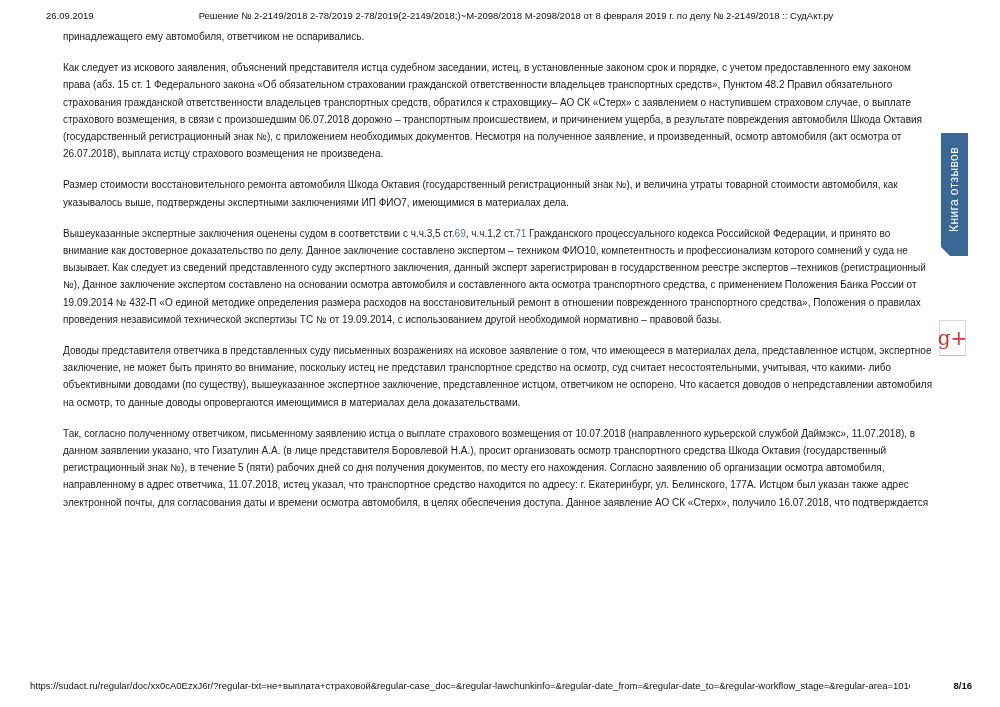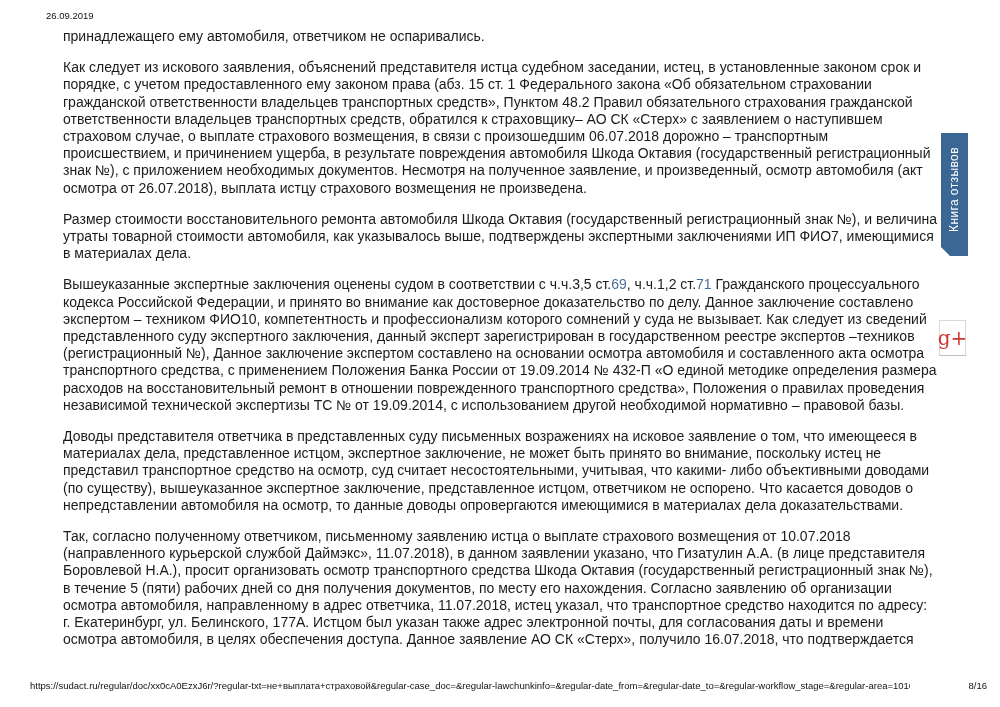--- a/index.html
+++ b/index.html
@@ -20,21 +20,21 @@
     font-size:9.5px;color:#111;margin-left:16px;
   }
   .print-header .date{position:absolute;left:30px;top:2px;white-space:nowrap;}
   .print-header .title{
     position:absolute;left:120px;right:120px;top:2px;
     text-align:center;white-space:nowrap;overflow:hidden;
   }
   
   .doc{
     position:absolute;top:28px;left:63px;width:875px;
-    font-size:14px;line-height:17.2px;text-align:left;
+    font-size:10px;line-height:17.2px;text-align:left;
   }
   .doc p{margin:0 0 14px 0;}
   .doc .bold{font-weight:normal;}
   .doc a{color:var(--link-color);cursor:pointer;}
   
   .feedback-tab{
     position:absolute;top:133px;right:32px;width:27px;height:123px;
     background:var(--tab-color);
     clip-path:polygon(0 0,100% 0,100% 100%,9px 100%,0 calc(100% - 9px));
     cursor:pointer;
@@ -54,27 +54,28 @@
   .gplus-btn .glyph{
     font-family:"DejaVu Serif","Liberation Serif",serif;
     color:var(--gplus-color);font-size:20px;line-height:20px;
   }
   
   .print-footer{
     position:absolute;bottom:13px;left:0;width:1000px;height:14px;
     font-size:9.5px;color:#111;
   }
   .print-footer .url{position:absolute;left:30px;top:0;max-width:880px;white-space:nowrap;overflow:hidden;}
-  .print-footer .page{position:absolute;right:13px;top:0;white-space:nowrap;}
+  .print-footer .page{position:absolute;right:28px;top:0;white-space:nowrap;font-weight:bold;}
 </style>
 </head>
 <body>
 
 <div class="print-header">
   <span class="date">26.09.2019</span>
+  <span class="title">Решение № 2-2149/2018 2-78/2019 2-78/2019(2-2149/2018;)~М-2098/2018 М-2098/2018 от 8 февраля 2019 г. по делу № 2-2149/2018 :: СудАкт.ру</span>
 </div>
 
 <div class="doc">
     <p><span>принадлежащего ему автомобиля, ответчиком не оспаривались.</span></p>
     <p><span>Как следует из искового заявления, объяснений представителя истца судебном заседании, истец, в установленные законом срок и порядке, с учетом предоставленного ему законом права (абз. 15 ст. 1 Федерального закона «Об обязательном </span><span class="bold">страховании</span><span> гражданской ответственности владельцев транспортных средств», Пунктом 48.2 Правил обязательного </span><span class="bold">страхования</span><span> гражданской ответственности владельцев транспортных средств, обратился к страховщику– АО СК «Стерх» с заявлением о наступившем </span><span class="bold">страховом</span><span> случае, о </span><span class="bold">выплате страхового</span><span> возмещения, в связи с произошедшим 06.07.2018 дорожно – транспортным происшествием, и причинением ущерба, в результате повреждения автомобиля Шкода Октавия (государственный регистрационный знак №), с приложением необходимых документов. Несмотря на полученное заявление, и произведенный, осмотр автомобиля (акт осмотра от 26.07.2018), </span><span class="bold">выплата</span><span> истцу </span><span class="bold">страхового</span><span> возмещения не произведена.</span></p>
     <p><span>Размер стоимости восстановительного ремонта автомобиля Шкода Октавия (государственный регистрационный знак №), и величина утраты товарной стоимости автомобиля, как указывалось выше, подтверждены экспертными заключениями ИП ФИО7, имеющимися в материалах дела.</span></p>
     <p><span>Вышеуказанные экспертные заключения оценены судом в соответствии с ч.ч.3,5 ст.</span><a>69</a><span>, ч.ч.1,2 ст.</span><a>71</a><span> Гражданского процессуального кодекса Российской Федерации, и принято во внимание как достоверное доказательство по делу. Данное заключение составлено экспертом – техником ФИО10, компетентность и профессионализм которого сомнений у суда не вызывает. Как следует из сведений представленного суду экспертного заключения, данный эксперт зарегистрирован в государственном реестре экспертов –техников (регистрационный №), Данное заключение экспертом составлено на основании осмотра автомобиля и составленного акта осмотра транспортного средства, с применением Положения Банка России от 19.09.2014 № 432-П «О единой методике определения размера расходов на восстановительный ремонт в отношении поврежденного транспортного средства», Положения о правилах проведения независимой технической экспертизы ТС № от 19.09.2014, с использованием другой необходимой нормативно – правовой базы.</span></p>
     <p><span>Доводы представителя ответчика в представленных суду письменных возражениях на исковое заявление о том, что имеющееся в материалах дела, представленное истцом, экспертное заключение, не может быть принято во внимание, поскольку истец не представил транспортное средство на осмотр, суд считает несостоятельными, учитывая, что какими- либо объективными доводами (по существу), вышеуказанное экспертное заключение, представленное истцом, ответчиком не оспорено. Что касается доводов о непредставлении автомобиля на осмотр, то данные доводы опровергаются имеющимися в материалах дела доказательствами.</span></p>
     <p><span>Так, согласно полученному ответчиком, письменному заявлению истца о </span><span class="bold">выплате страхового</span><span> возмещения от 10.07.2018 (направленного курьерской службой Даймэкс», 11.07.2018), в данном заявлении указано, что Гизатулин А.А. (в лице представителя Боровлевой Н.А.), просит организовать осмотр транспортного средства Шкода Октавия (государственный регистрационный знак №), в течение 5 (пяти) рабочих дней со дня получения документов, по месту его нахождения. Согласно заявлению об организации осмотра автомобиля, направленному в адрес ответчика, 11.07.2018, истец указал, что транспортное средство находится по адресу: г. Екатеринбург, ул. Белинского, 177А. Истцом был указан также адрес электронной почты, для согласования даты и времени осмотра автомобиля, в целях обеспечения доступа. Данное заявление АО СК «Стерх», получило 16.07.2018, что подтверждается</span></p>
   </div>

